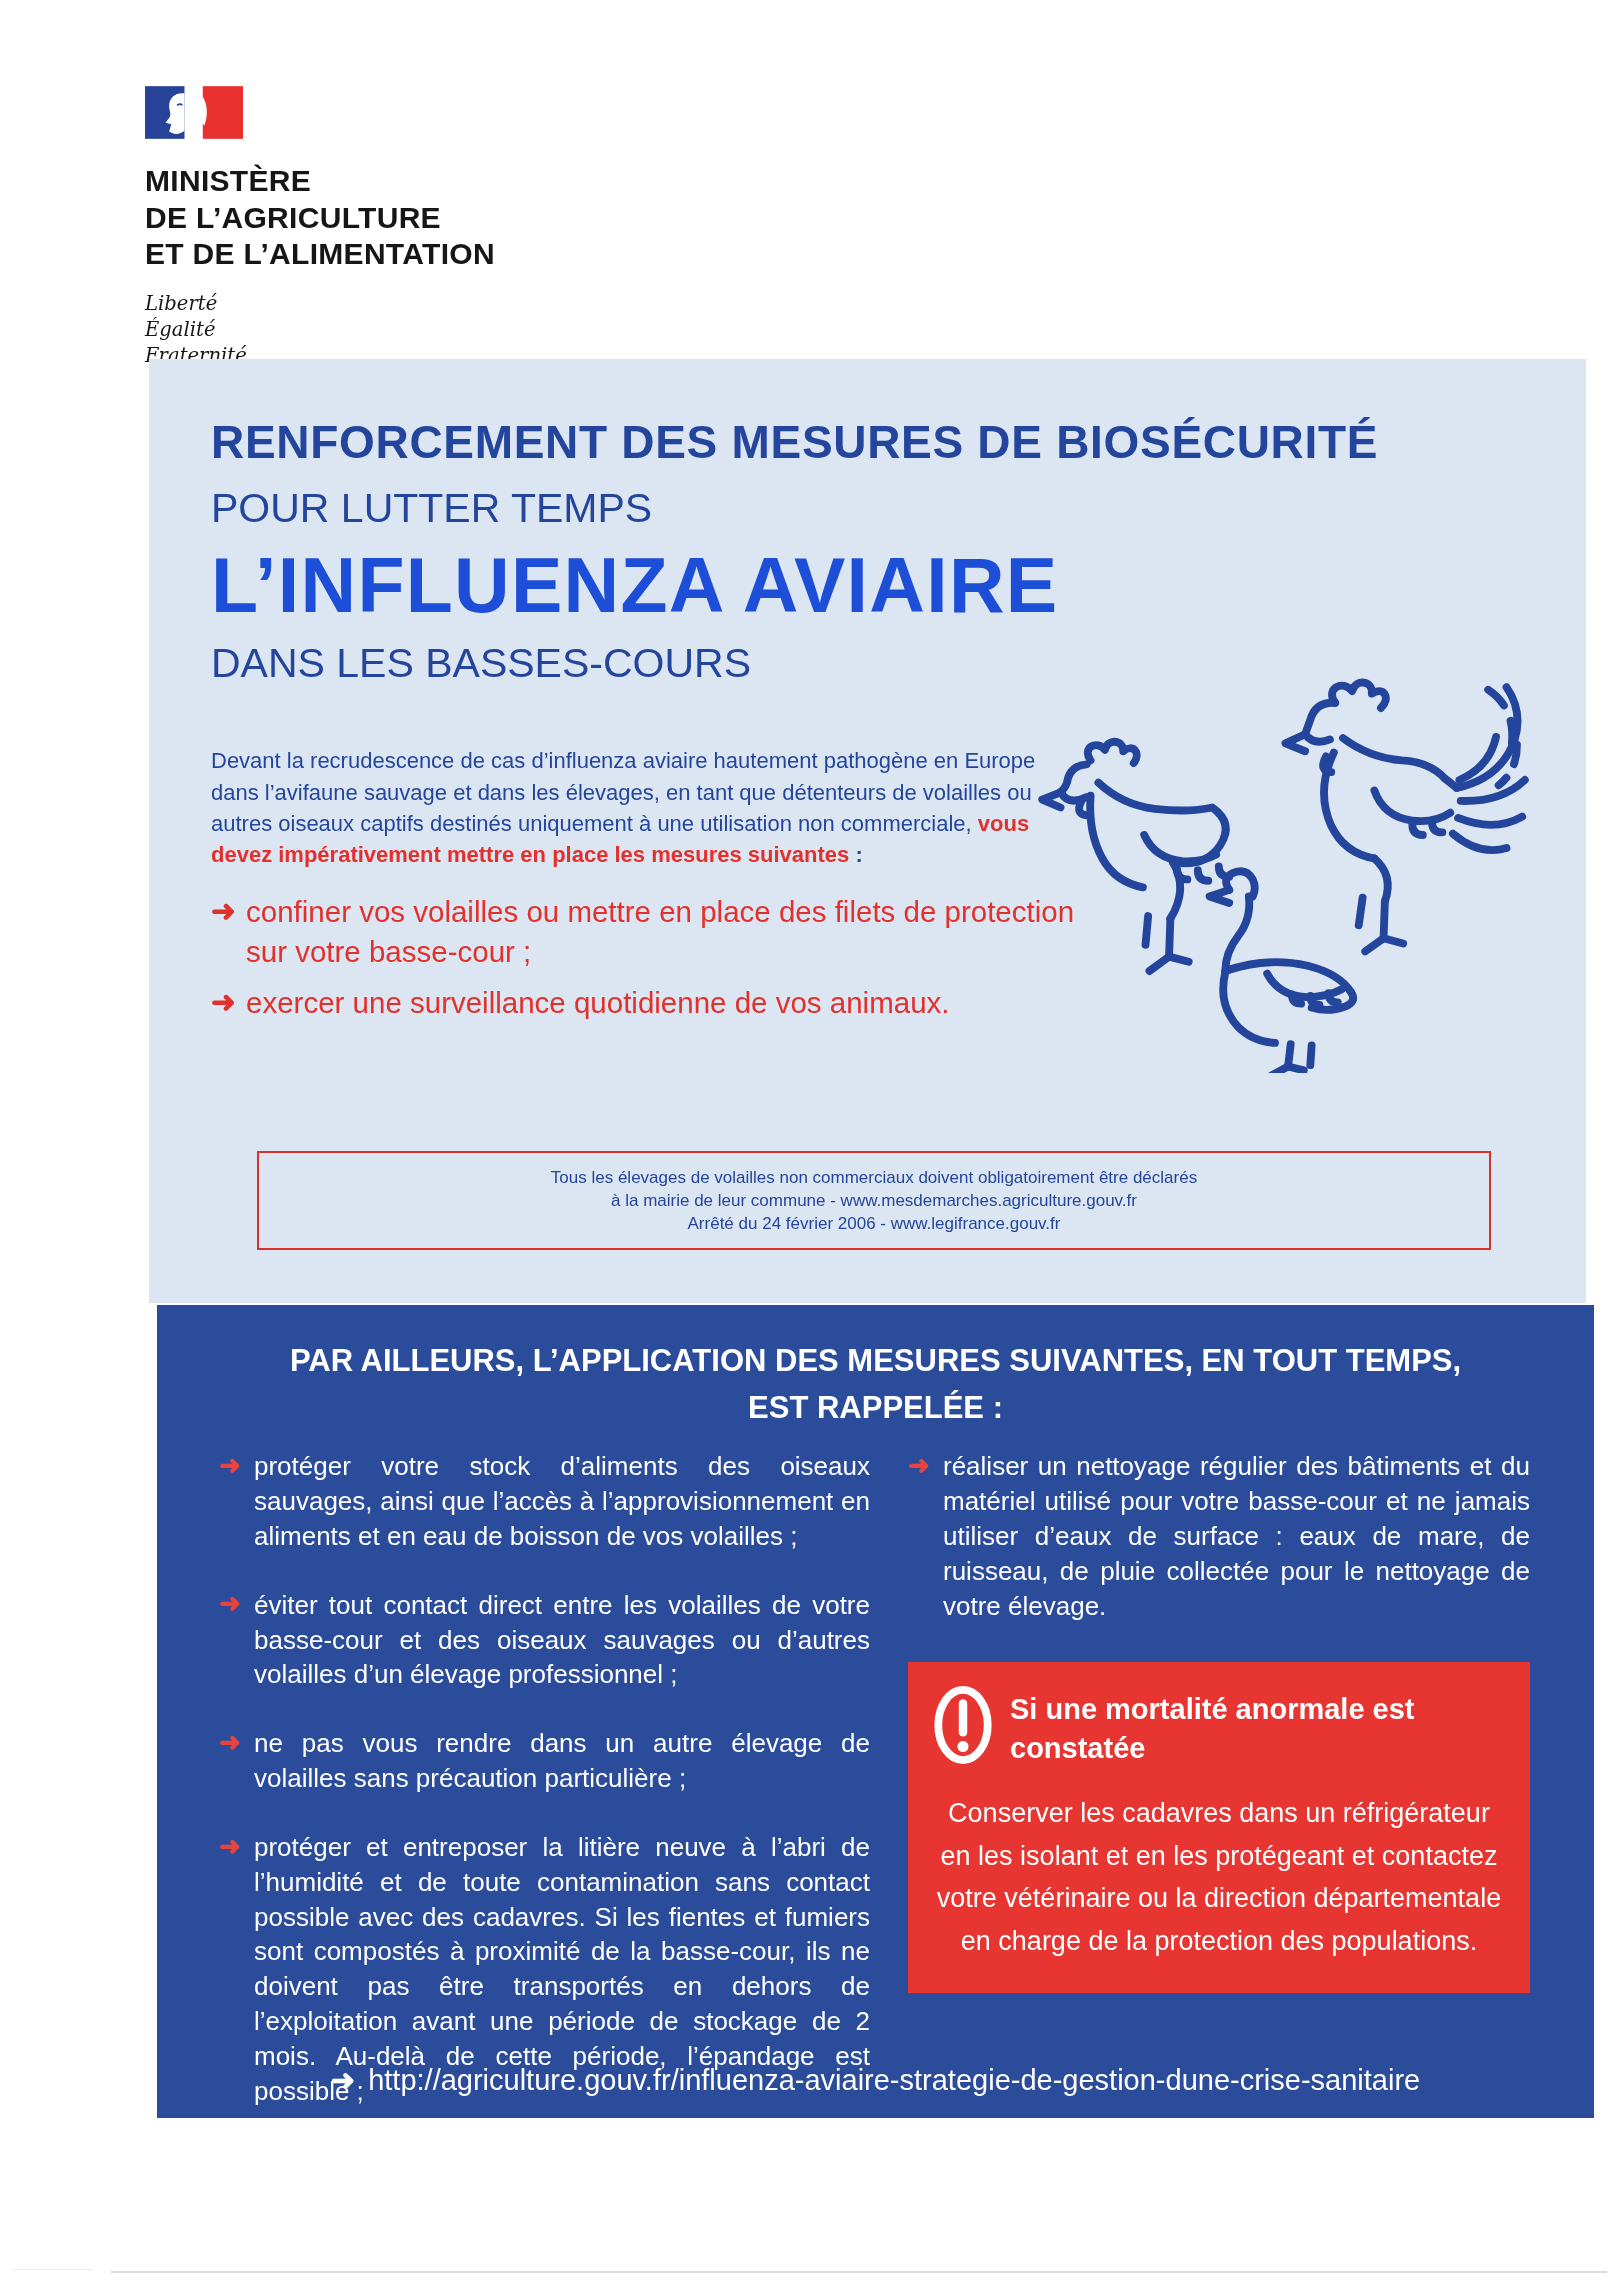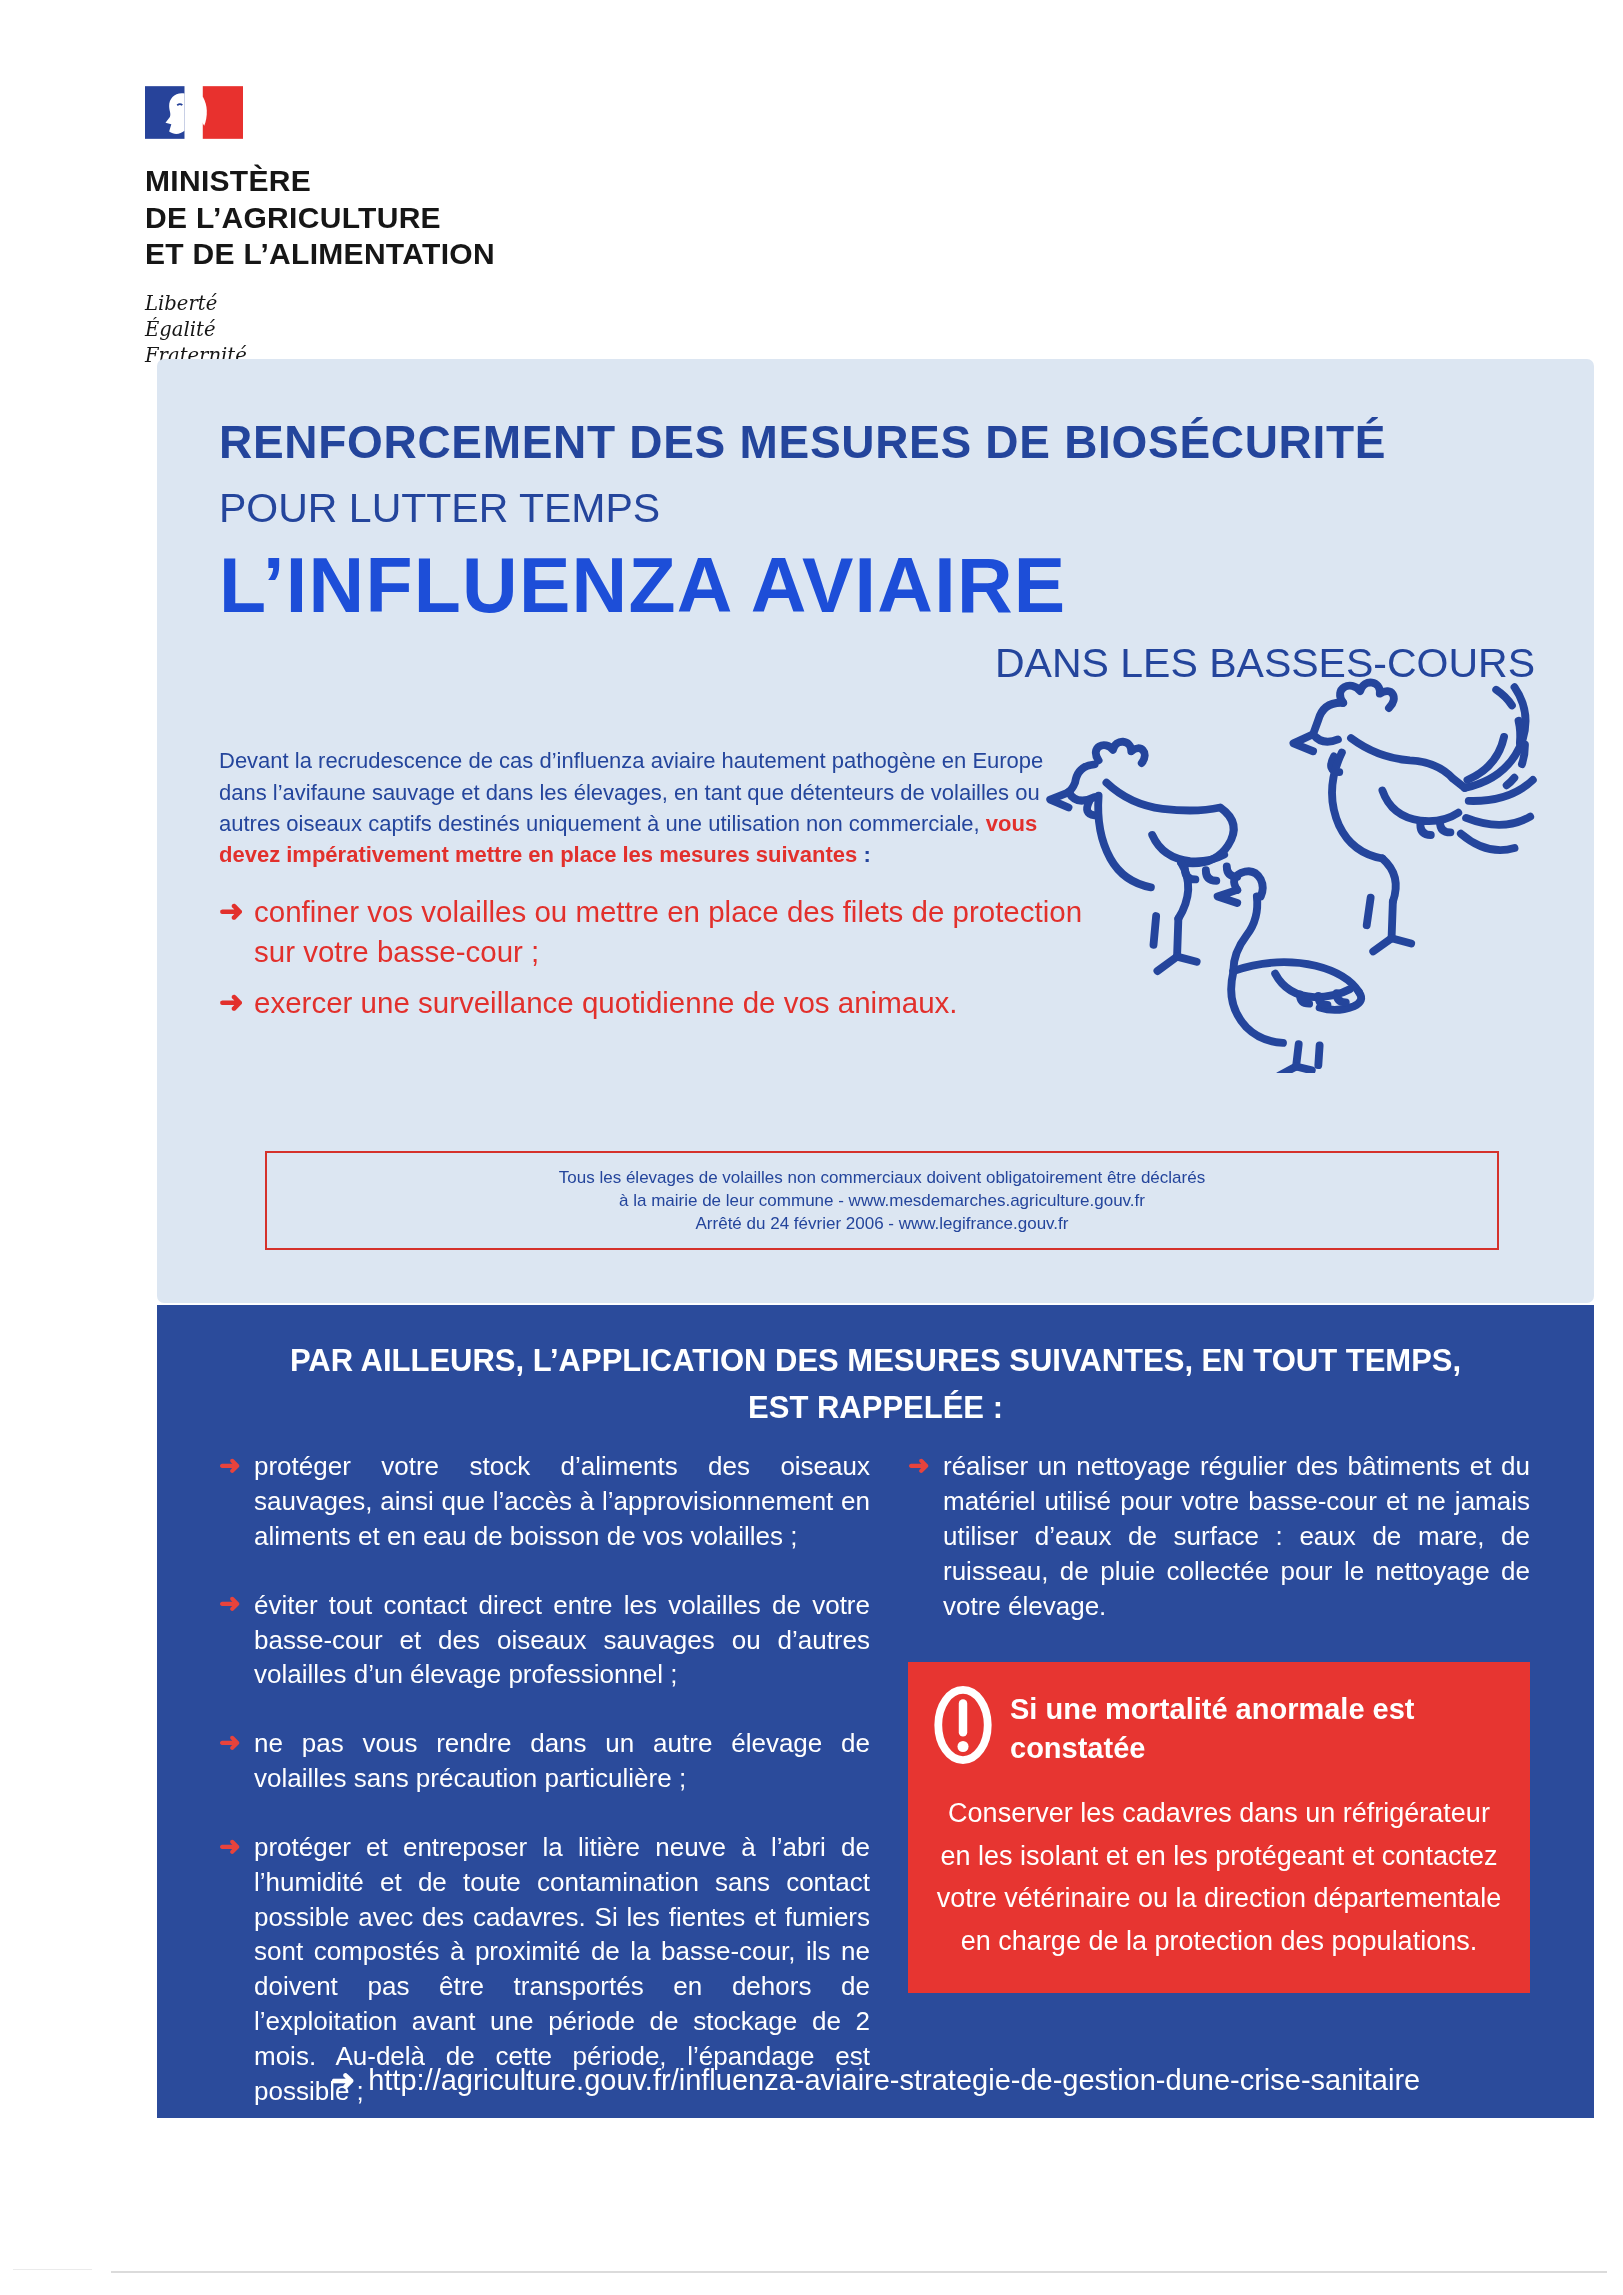--- a/index.html
+++ b/index.html
@@ -6,26 +6,26 @@
   .page{position:relative;width:1623px;height:2295px;background:#ffffff;overflow:hidden;
         font-family:"Liberation Sans",sans-serif;text-decoration:underline;}
 
   
   .gov-header{position:absolute;left:145px;top:86px;}
   .ministry{margin-top:22px;color:#161616;font-weight:700;font-size:30px;line-height:1.22;letter-spacing:0.3px;}
   .motto{margin-top:18.3px;color:#161616;font-family:"DejaVu Serif",serif;font-style:italic;
          font-size:19.6px;line-height:1.32;}
 
   
-  .hero{position:absolute;left:157px;top:359px;width:1437px;height:944px;background:#dce6f2;border-radius:7px;}
+  .hero{position:absolute;left:149px;top:359px;width:1437px;height:944px;background:#dce6f2;}
   .hero-inner{position:absolute;left:62px;top:56px;width:1316px;}
   .t1{font-size:46px;font-weight:800;color:#24459c;letter-spacing:0.7px;}
   .t2{font-size:41px;font-weight:400;color:#24459c;margin-top:15.7px;}
   .t3{font-size:77px;font-weight:800;color:#1d4ed8;margin-top:9.2px;letter-spacing:1.3px;}
-  .t4{font-size:41px;font-weight:400;color:#24459c;margin-top:10.5px;text-align:right;}
+  .t4{font-size:41px;font-weight:400;color:#24459c;margin-top:10.5px;}
   .intro{width:831px;font-size:22px;line-height:1.42;color:#24459c;margin-top:58px;}
   .intro .red-bold{color:#e2302c;font-weight:700;}
   .intro .navy-colon{color:#24459c;font-weight:700;}
   .hero-bullet{position:relative;width:857px;padding-left:35px;margin-top:10.5px;
                font-size:29.5px;line-height:1.36;color:#e2302c;}
   .hero-bullet .arrow{position:absolute;left:0;top:-1.3px;font-weight:700;color:#e2302c;}
   .notice{position:absolute;left:108px;top:792px;width:1234px;box-sizing:border-box;
           border:2.6px solid #d5322b;padding:13px 15.7px;text-align:center;
           color:#24459c;font-size:17px;line-height:1.36;}
   .birds{position:absolute;left:864px;top:302px;width:524px;height:412px;}

